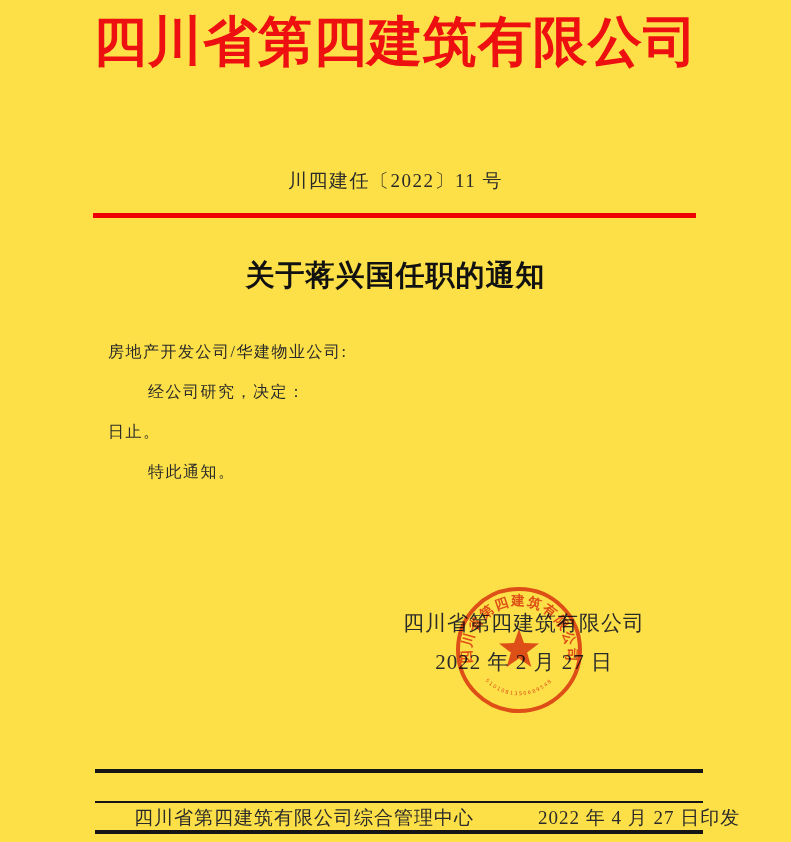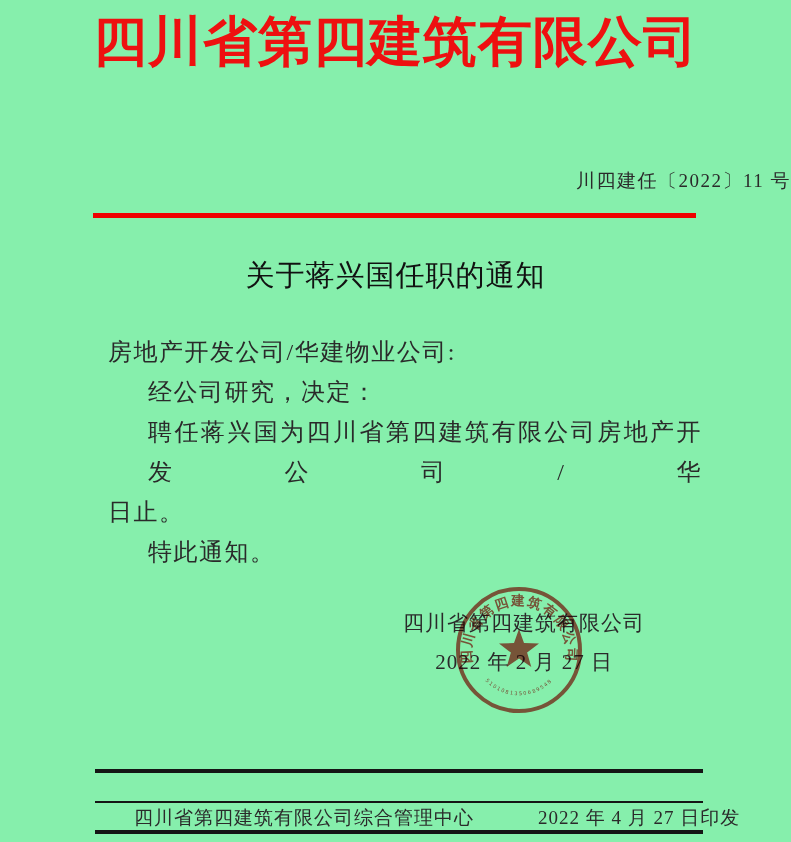--- a/index.html
+++ b/index.html
@@ -2,63 +2,63 @@
 <html><head>
 <meta charset="utf-8">
 <style>
   * { margin: 0; padding: 0; box-sizing: border-box; }
   html, body { background: #ffffff; }
   .page {
     position: relative;
     width: 791px;
     height: 842px;
     margin: 0 auto;
-    background: #86efac;
+    background: #fde047;
     overflow: hidden;
     font-family: "Liberation Serif", "DejaVu Serif", serif;
     color: #1f1f1f;
   }
   .header-title {
     position: absolute;
     top: 6px; left: 0; width: 100%;
     text-align: center;
     font-size: 54px;
     font-weight: bold;
     color: #ee1010;
     letter-spacing: 1px;
     white-space: nowrap;
   }
   .doc-number {
     position: absolute;
     top: 168px; left: 0; width: 100%;
-    text-align: right;
+    text-align: center;
     font-size: 19px;
     letter-spacing: 1.5px;
     color: #2a2a2a;
   }
   .red-divider {
     position: absolute;
     left: 93px; top: 213px;
     width: 603px; height: 5px;
     background: #ee0000;
   }
   .notice-title {
     position: absolute;
     top: 256px; left: 0; width: 100%;
     text-align: center;
     font-size: 29px;
-    font-weight: normal;
+    font-weight: bold;
     letter-spacing: 1px;
     color: #111;
   }
   .body-block {
     position: absolute;
     left: 108px; top: 332px;
     width: 594px;
-    font-size: 24px;
+    font-size: 16px;
     line-height: 40px;
     letter-spacing: 1.5px;
     color: #2a2a2a;
   }
   .body-line { min-height: 40px; }
   .indent { padding-left: 40px; }
   .justify-full { text-align: justify; text-align-last: justify; }
   .signature-block {
     position: absolute;
     left: 398px; top: 604px;
@@ -116,21 +116,20 @@
 
   <div class="doc-number">川四建任〔2022〕11 号</div>
 
   <div class="red-divider"></div>
 
   <div class="notice-title">关于蒋兴国任职的通知</div>
 
   <div class="body-block">
     <div class="body-line">房地产开发公司/华建物业公司:</div>
     <div class="body-line indent">经公司研究，决定：</div>
-    <div class="body-line indent justify-full">聘任蒋兴国为四川省第四建筑有限公司房地产开发公司/华</div>
     <div class="body-line">日止。</div>
     <div class="body-line indent">特此通知。</div>
   </div>
 
   <div class="signature-block">
     <div>四川省第四建筑有限公司</div>
     <div>2022 年 2 月 27 日</div>
   </div>
 
   <svg class="seal" viewBox="0 0 130 130" xmlns="http://www.w3.org/2000/svg">

